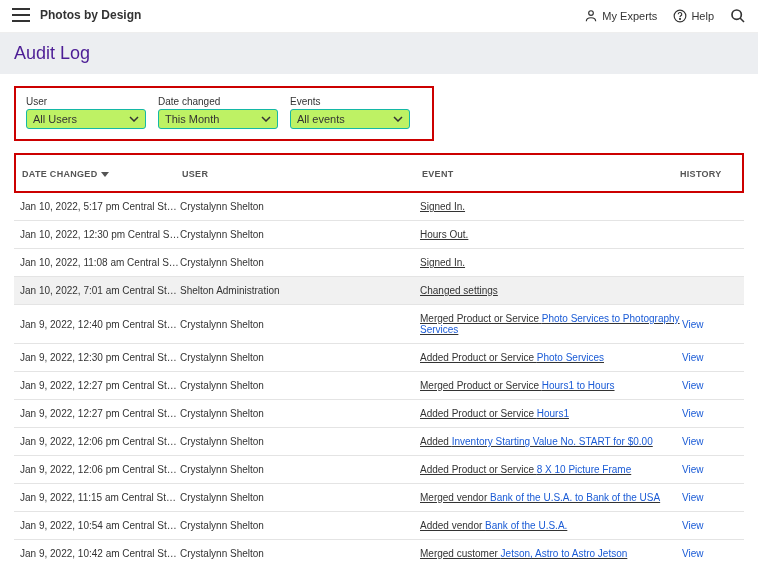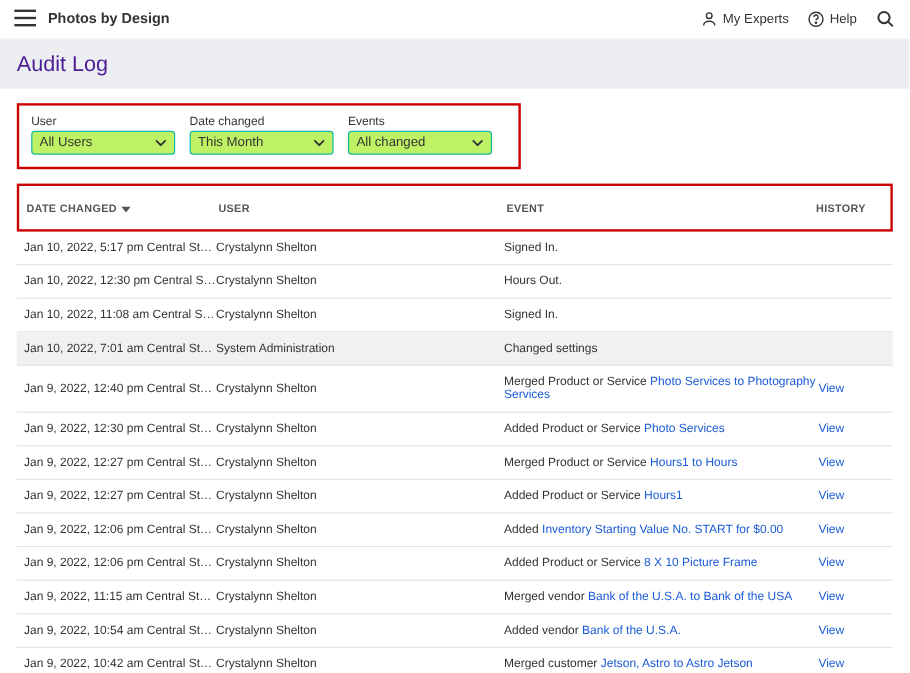--- a/index.html
+++ b/index.html
@@ -20,21 +20,21 @@
 .select { display: flex; align-items: center; justify-content: space-between; border: 1px solid #14b8a6; border-radius: 3px; padding: 3px 6px; background: #bef264; cursor: pointer; font-size: 11px; min-width: 120px; }
 .chev { margin-left: 8px; }
 .table-wrap { padding: 4px 14px 0; }
 .thead-box { border: 2px solid #c00; display: grid; grid-template-columns: 160px 240px 1fr 56px; padding: 14px 6px 12px; font-size: 9px; font-weight: 700; color: #555; letter-spacing: 0.3px; }
 .thead-box .th { text-transform: uppercase; }
 .th-date { display: flex; align-items: center; gap: 4px; }
 .row { display: grid; grid-template-columns: 160px 240px 1fr 56px; padding: 8px 6px; border-bottom: 1px solid #e4e4e4; font-size: 10px; align-items: center; }
 .row.highlight { background: #f1f1f1; }
 .cell-date { color: #333; white-space: nowrap; overflow: hidden; text-overflow: ellipsis; }
 .cell-user { color: #333; }
-.cell-event { color: #333; }
+.cell-event { color: #333; text-decoration: underline; }
 .link { color: #1a5bd6; cursor: pointer; }
 .cell-history .link { font-size: 10px; text-align: right; }
 svg { display: block; }
 </style>
 </head>
 <body>
 
 <div class="topbar">
   <div class="hamburger">
     <span></span>
@@ -97,21 +97,21 @@
         <span class="chev">
             <svg width="10" height="6" viewBox="0 0 10 6">
               <path d="M1 1l4 4 4-4" fill="none" stroke="#333" stroke-width="1.5"></path>
             </svg>
           </span>
       </div>
     </div>
     <div class="filter">
       <label>Events</label>
       <div class="select">
-        <span>All changed</span>
+        <span>All events</span>
         <span class="chev">
             <svg width="10" height="6" viewBox="0 0 10 6">
               <path d="M1 1l4 4 4-4" fill="none" stroke="#333" stroke-width="1.5"></path>
             </svg>
           </span>
       </div>
     </div>
   </div>
 </div>
 
@@ -143,21 +143,21 @@
         <div class="cell-history"></div>
       </div>
       <div class="row">
         <div class="cell-date">Jan 10, 2022, 11:08 am Central Stand...</div>
         <div class="cell-user">Crystalynn Shelton</div>
         <div class="cell-event"><span>Signed In.</span></div>
         <div class="cell-history"></div>
       </div>
       <div class="row highlight">
         <div class="cell-date">Jan 10, 2022, 7:01 am Central Stand...</div>
-        <div class="cell-user">System Administration</div>
+        <div class="cell-user">Shelton Administration</div>
         <div class="cell-event"><span>Changed settings</span></div>
         <div class="cell-history"></div>
       </div>
       <div class="row">
         <div class="cell-date">Jan 9, 2022, 12:40 pm Central Standa...</div>
         <div class="cell-user">Crystalynn Shelton</div>
         <div class="cell-event"><span>Merged Product or Service </span><span class="link">Photo Services to Photography Services</span></div>
         <div class="cell-history"><span class="link">View</span></div>
       </div>
       <div class="row">

